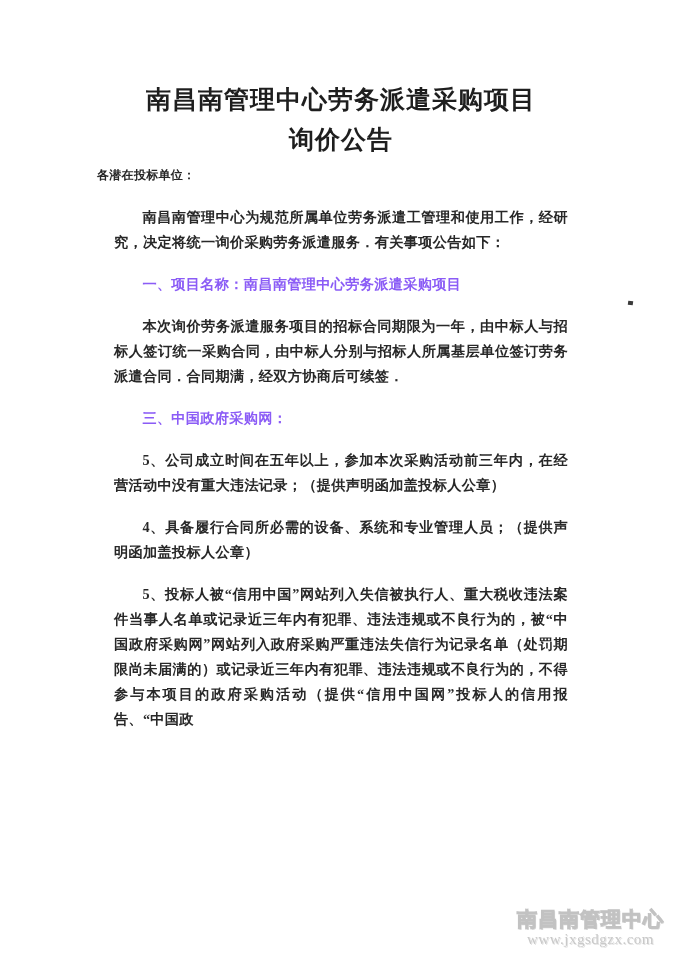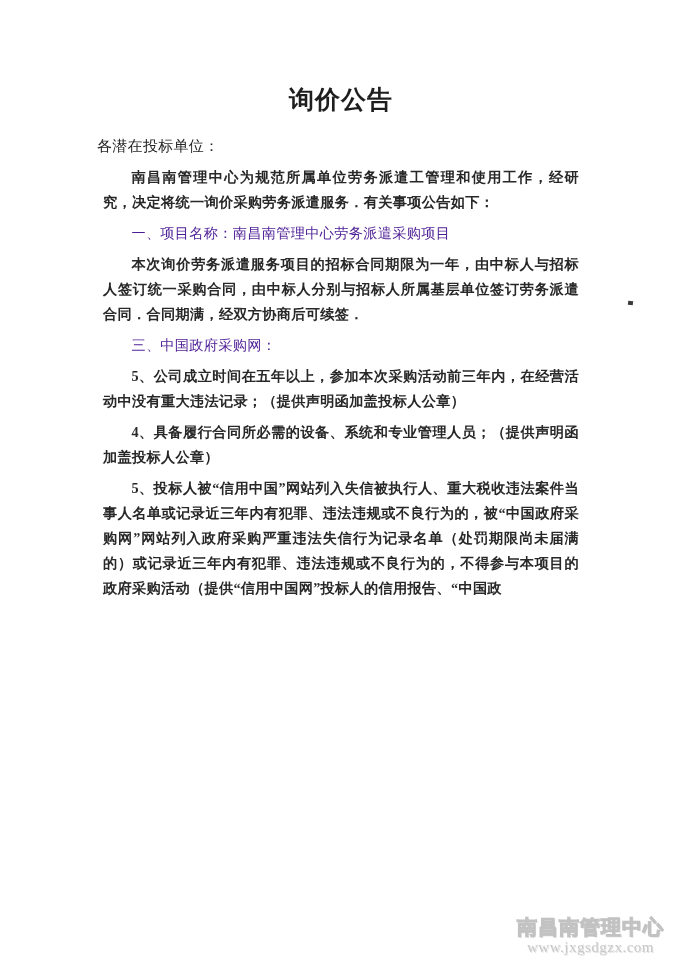--- a/index.html
+++ b/index.html
@@ -24,44 +24,44 @@
   .doc-title {
     margin: 0;
     font-size: 25px;
     line-height: 40px;
     font-weight: 700;
     text-align: center;
     letter-spacing: 1px;
     color: #1e1e1e;
   }
   .salutation {
-    margin-top: 14px;
-    font-size: 15px;
+    margin-top: 3px;
+    font-size: 12px;
     line-height: 25px;
-    font-weight: 400;
+    font-weight: 700;
     letter-spacing: 0.3px;
   }
   p.para {
-    margin: 6px;
+    margin: 17px;
     font-size: 14.2px;
     line-height: 25px;
     text-indent: 2em;
     text-align: justify;
     font-weight: 600;
     letter-spacing: 0.3px;
     color: #282828;
   }
   p.para.heading {
-    font-weight: 400;
-    color: #4c1d95;
+    font-weight: 700;
+    color: #8b5cf6;
   }
   .watermark {
     position: absolute;
     right: 16px;
-    bottom: 4px;
+    bottom: 12px;
     text-align: center;
     line-height: 1.15;
   }
   .wm-line1 {
     font-size: 20px;
     font-weight: 700;
     letter-spacing: 1px;
     color: #efefef;
     -webkit-text-stroke: 1px #c2c2c2;
     text-shadow: 1px 1px 0 #d9d9d9;
@@ -82,20 +82,21 @@
     background: #3b3b3b;
     transform: rotate(8deg);
   }
 </style>
 </head>
 <body>
 
 <div class="page">
 
   <h1 class="doc-title">
+    <span style="display:block">南昌南管理中心劳务派遣采购项目</span>
     <span style="display:block">询价公告</span>
   </h1>
 
   <div class="salutation">各潜在投标单位：</div>
 
   <p class="para">南昌南管理中心为规范所属单位劳务派遣工管理和使用工作，经研究，决定将统一询价采购劳务派遣服务．有关事项公告如下：</p>
   <p class="para heading">一、项目名称：南昌南管理中心劳务派遣采购项目</p>
   <p class="para">本次询价劳务派遣服务项目的招标合同期限为一年，由中标人与招标人签订统一采购合同，由中标人分别与招标人所属基层单位签订劳务派遣合同．合同期满，经双方协商后可续签．</p>
   <p class="para heading">三、中国政府采购网：</p>
   <p class="para">5、公司成立时间在五年以上，参加本次采购活动前三年内，在经营活动中没有重大违法记录；（提供声明函加盖投标人公章）</p>

